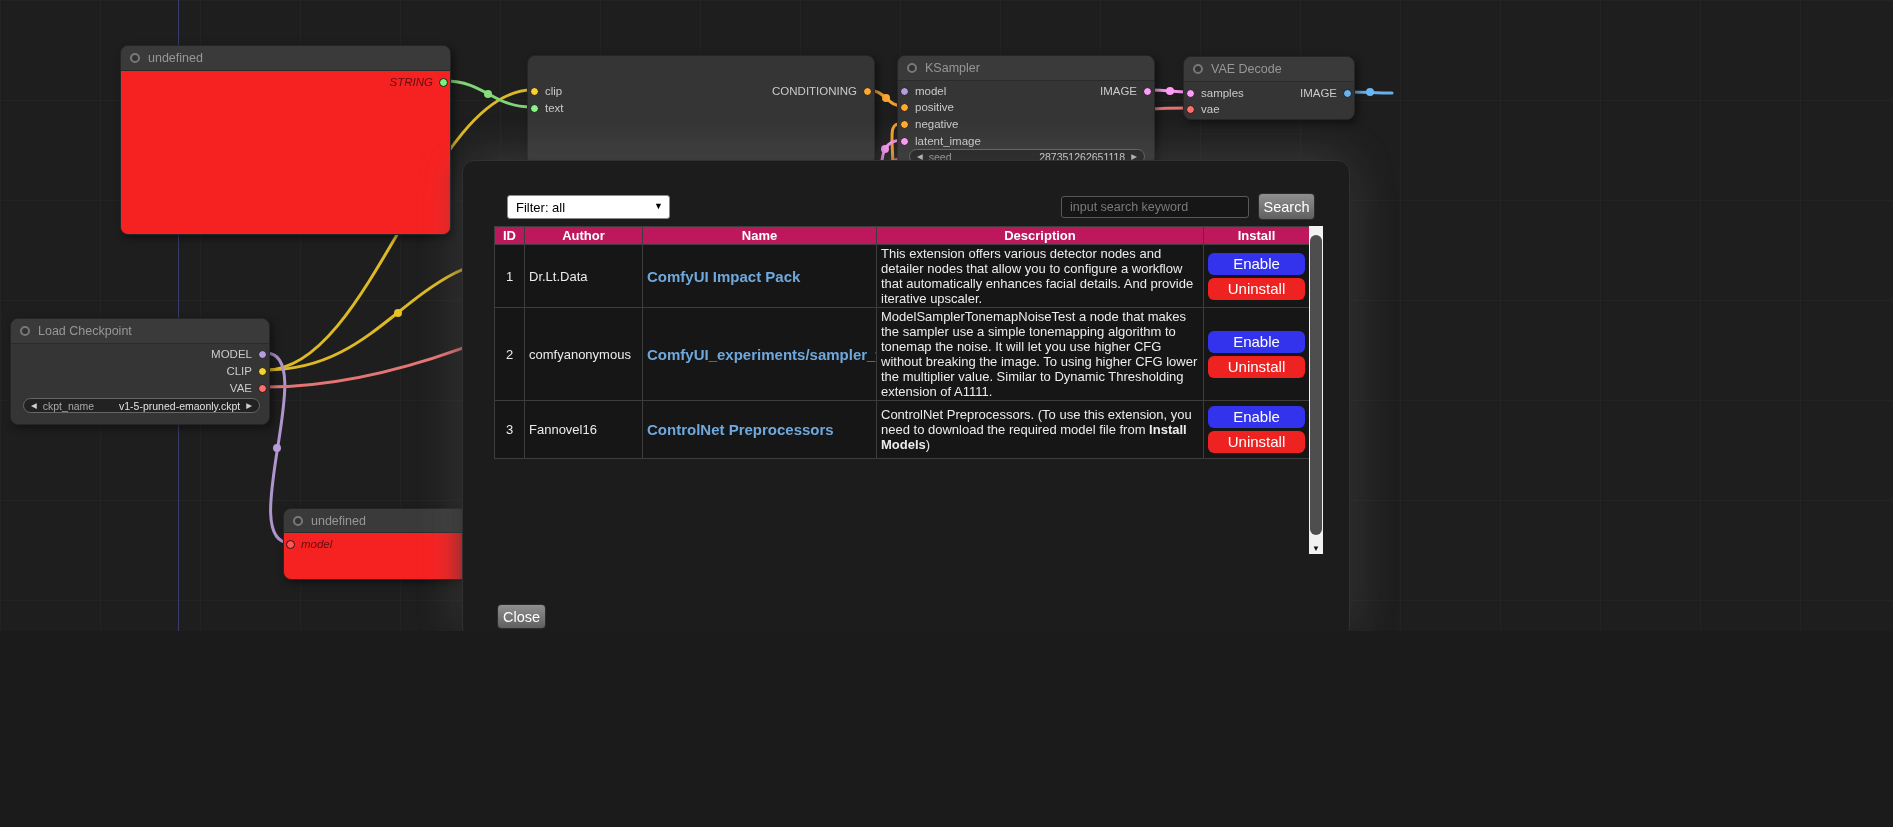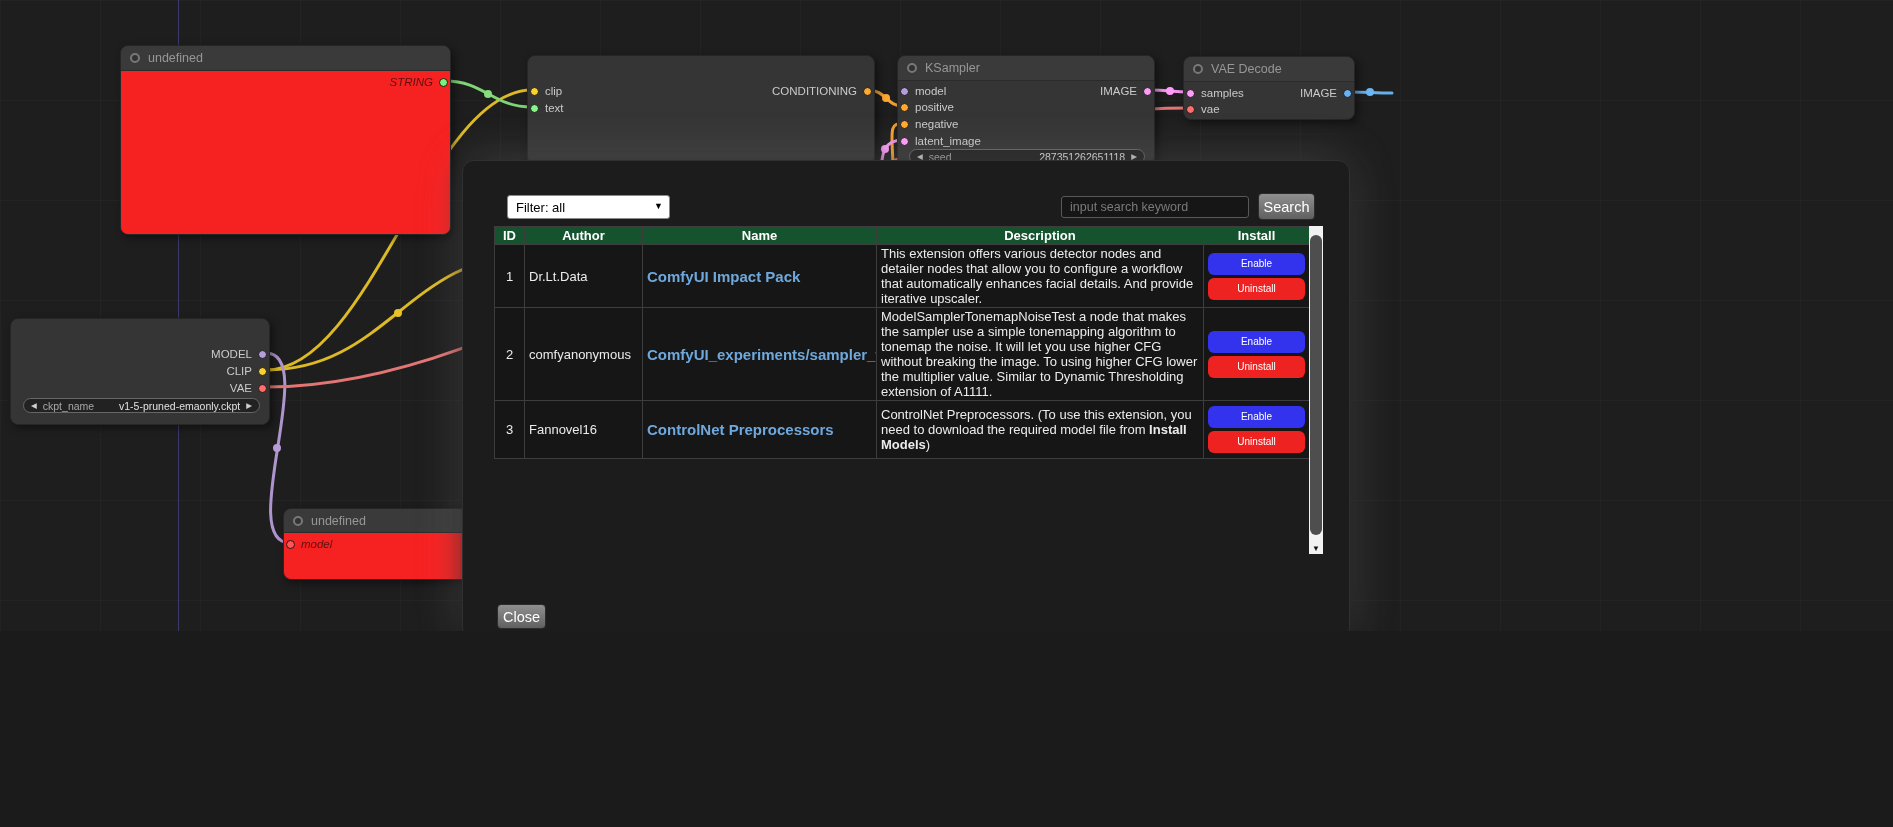--- a/index.html
+++ b/index.html
@@ -48,31 +48,31 @@
                   border:1px solid #585858; border-radius:3px; color:#cfcfcf; font-size:12.5px; padding:0 8px;
                   font-family:"Liberation Sans", sans-serif; }
   .search-input::placeholder { color:#7a7a7a; }
   .btn-gray { background:linear-gradient(#8f8f8f,#606060); border:1px solid #2c2c2c; border-radius:4px;
               color:#fff; font-size:14.5px; text-align:center; cursor:pointer; font-family:"Liberation Sans", sans-serif; }
   .search-btn { position:absolute; left:795px; top:32px; width:57px; height:27px; }
   .close-btn { position:absolute; left:34px; top:443px; width:49px; height:25px; }
 
   .table-wrap { position:absolute; left:31px; top:65px; width:829px; height:328px; }
   table.ext { border-collapse:collapse; table-layout:fixed; width:815px; }
-  table.ext th { background:#14532d; color:#fff; font-weight:bold; font-size:13px; height:18px;
+  table.ext th { background:#be185d; color:#fff; font-weight:bold; font-size:13px; height:18px;
                  border:1px solid #3d3d3d; padding:0 2px;margin-left:35px; }
   table.ext td { border:1px solid #3d3d3d; background:#161616; vertical-align:middle; padding:1px 4px;
                  color:#ececec; font-size:13px; }
   td.cell-id { text-align:center; color:#e5e5e5; }
   td.cell-name { white-space:nowrap; overflow:hidden; }
   a.pack-link { color:#6fa8dc; font-weight:bold; text-decoration:none; font-size:15px; }
   td.cell-desc { font-size:13px; line-height:15px; color:#f3f3f3; padding:1px 5px; }
   td.cell-install { text-align:center; padding:2px 0; }
   .row-btn { display:block; width:97px; height:22px; margin:3px auto; border:none; border-radius:6px;
-             color:#fff; font-size:10px; line-height:20px; cursor:pointer; font-family:"Liberation Sans", sans-serif; }
+             color:#fff; font-size:15px; line-height:20px; cursor:pointer; font-family:"Liberation Sans", sans-serif; }
   .btn-enable { background:#3333ee; }
   .btn-uninstall { background:#ef2222; }
 
   .scrollbar { position:absolute; right:0; top:0; width:14px; height:328px; background:#f2f2f2; }
   .scroll-thumb { position:absolute; left:1px; right:1px; top:9px; height:300px; background:#4e4e4e; border-radius:6px; }
   .scroll-arrow { position:absolute; bottom:1px; left:0; right:0; text-align:center; font-size:8px; color:#111; }
 </style>
 </head>
 <body>
 
@@ -177,20 +177,24 @@
       <span>vae</span>
     </div>
     <div class="slot out" style="top:29px">
       <span class="pin" style="background:#64b5f6"></span>
       <span>IMAGE</span>
     </div>
   </div>
 
 
   <div class="node" style="left:10px;top:318px;width:260px;height:107px">
+    <div class="node-header">
+      <span class="node-dot"></span>
+      <span class="node-title">Load Checkpoint</span>
+    </div>
     <div class="slot out" style="top:28px">
       <span class="pin" style="background:#b39ddb"></span>
       <span>MODEL</span>
     </div>
     <div class="slot out" style="top:45px">
       <span class="pin" style="background:#f6d12f"></span>
       <span>CLIP</span>
     </div>
     <div class="slot out" style="top:62px">
       <span class="pin" style="background:#ff6e6e"></span>

